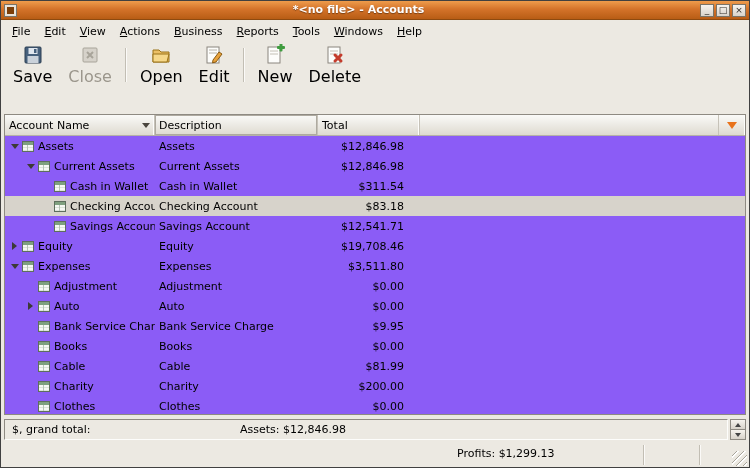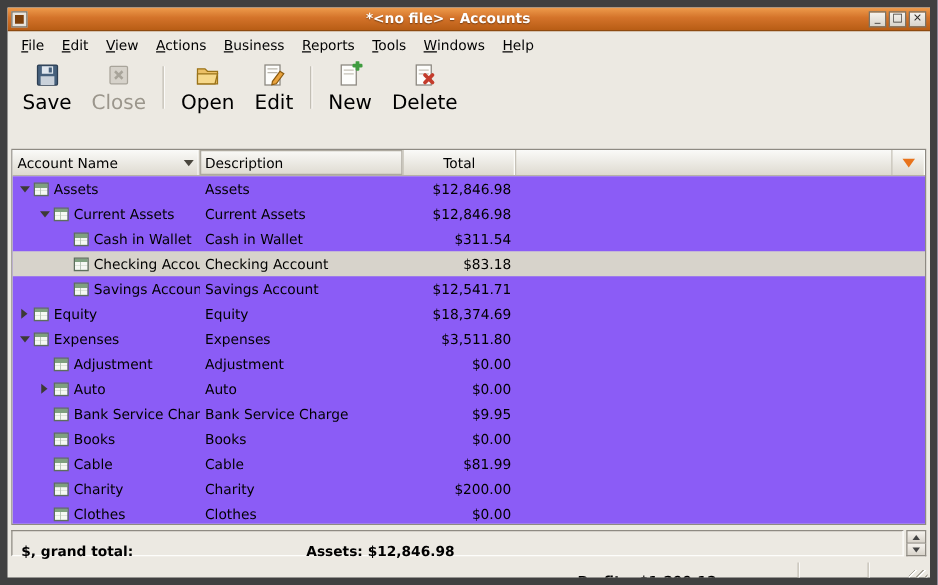--- a/index.html
+++ b/index.html
@@ -1,18 +1,18 @@
 <!DOCTYPE html>
 <html><head>
 <meta charset="utf-8">
 <style>
   * { margin:0; padding:0; box-sizing:border-box; }
   html,body { background:#9a958e; font-family:"DejaVu Sans","Liberation Sans",sans-serif; }
   .window{ width:750px; height:468px; position:relative; background:#ece9e2;
-           border:6px solid #404040; overflow:hidden; }
+           border:1px solid #404040; overflow:hidden; }
 
   
   .titlebar{ height:19px; background:linear-gradient(180deg,#ee9c4c 0%,#d4732a 45%,#b85d15 100%);
              display:flex; align-items:center; position:relative;
              border-bottom:1px solid #8d4a10; }
   .title-text{ flex:1; text-align:center; color:#fff; font-weight:bold; font-size:11px;
                text-shadow:0 1px 1px rgba(0,0,0,.4); line-height:18px; }
   .win-icon{ width:13px; height:13px; margin-left:3px; background:#e8e4dc;
              border:1px solid #7a7468; display:flex; align-items:center; justify-content:center; }
   .win-icon i{ width:7px; height:7px; background:#7c3f0a; display:block; }
@@ -45,21 +45,21 @@
 
   
   .tablewrap{ position:absolute; left:3px; right:3px; top:113px; height:301px;
               border:1px solid #8e8a82; background:#fff; overflow:hidden; }
   .thead{ height:21px; display:flex; background:linear-gradient(#fafaf8,#dedad0);
           border-bottom:1px solid #b5b1a7; font-size:11px; }
   .hcell{ display:flex; align-items:center; padding:0 4px;
           border-right:1px solid #c6c2b8; box-shadow:inset -1px 0 0 #fdfdfb; }
   .h-name{ width:150px; justify-content:space-between;text-align:right; }
   .h-desc{ width:163px; box-shadow:inset 0 0 0 1px #aeaaa0; }
-  .h-total{ width:90px; justify-content:center; }
+  .h-total{ width:102px; justify-content:flex-start; }
   .h-fill{ flex:1; border-right:1px solid #c6c2b8; }
   .h-arrow{ width:26px; display:flex; align-items:center; justify-content:center;
             border-right:none; }
   .chev{ width:0; height:0; border:4px solid transparent; border-top:5px solid #4a463e; margin-top:4px; }
   .orange-arr{ width:0; height:0; border:5px solid transparent; border-top:7px solid #e8731c; margin-top:6px; }
 
   .rows{ height:316px; overflow:hidden; background:#8b5cf6; }
   .row{ height:20px; display:flex; align-items:center; font-size:11px; color:#000; }
   .row.selected{ background:#d7d3cb; }
   .c-name{ width:150px; display:flex; align-items:center; overflow:hidden; white-space:nowrap; }
@@ -71,21 +71,21 @@
   .exp.closed::before{ content:""; border:4px solid transparent; border-left:5px solid #3c3a36; margin-left:4px; }
   .acct-icon{ width:12px; height:11px; flex:none; margin:0 4px 0 1px; border:1px solid #5e6e5e;
       background:linear-gradient(180deg,#7fa07f 0 3px,rgba(0,0,0,0) 3px),
                  linear-gradient(90deg,rgba(0,0,0,0) 0 4px,#b8c4b8 4px 5px,rgba(0,0,0,0) 5px),
                  repeating-linear-gradient(180deg,#f6f8f4 0 2px,#dde4da 2px 3px); }
 
   
   .statusrow{ position:absolute; left:3px; right:3px; top:418px; height:21px; display:flex; gap:2px; }
   .statusbar{ flex:1; position:relative; border:1px solid; border-color:#8e8a82 #fdfdfb #fdfdfb #8e8a82;
               background:#ece9e2; font-size:11px; }
-  .statusbar span{ position:absolute; top:10px; white-space:nowrap;font-weight:bold; }
+  .statusbar span{ position:absolute; top:3px; white-space:nowrap; }
   .st-left{ left:7px; } .st-assets{ left:235px; } .st-profits{ left:452px;margin-top:24px; }
   .spinner{ width:16px; display:flex; flex-direction:column; }
   .spin-btn{ flex:1; border:1px solid #8e8a82; background:linear-gradient(#f6f3ee,#d8d3ca);
              display:flex; align-items:center; justify-content:center; }
   .spin-btn + .spin-btn{ border-top:none; }
   .up-tri{ width:0;height:0;border:3px solid transparent;border-bottom:4px solid #444;margin-top:-3px; }
   .dn-tri{ width:0;height:0;border:3px solid transparent;border-top:4px solid #444;margin-bottom:-3px; }
 
   
   .bottom{ position:absolute; left:0; right:0; top:441px; height:26px; }
@@ -262,21 +262,21 @@
         <div class="c-total">$12,541.71</div>
       </div>
 
       <div class="row lv0">
         <div class="c-name">
             <span class="exp closed"></span>
             <span class="acct-icon"></span>
             <span>Equity</span>
           </div>
         <div class="c-desc">Equity</div>
-        <div class="c-total">$18,374.69</div>
+        <div class="c-total">$19,708.46</div>
       </div>
 
       <div class="row lv0">
         <div class="c-name">
             <span class="exp open"></span>
             <span class="acct-icon"></span>
             <span>Expenses</span>
           </div>
         <div class="c-desc">Expenses</div>
         <div class="c-total">$3,511.80</div>

